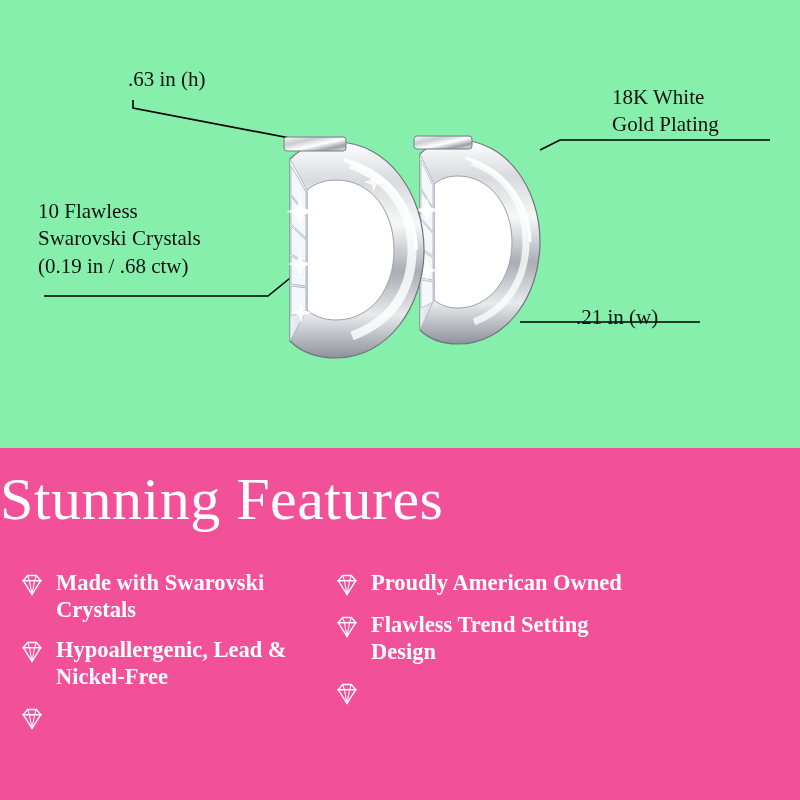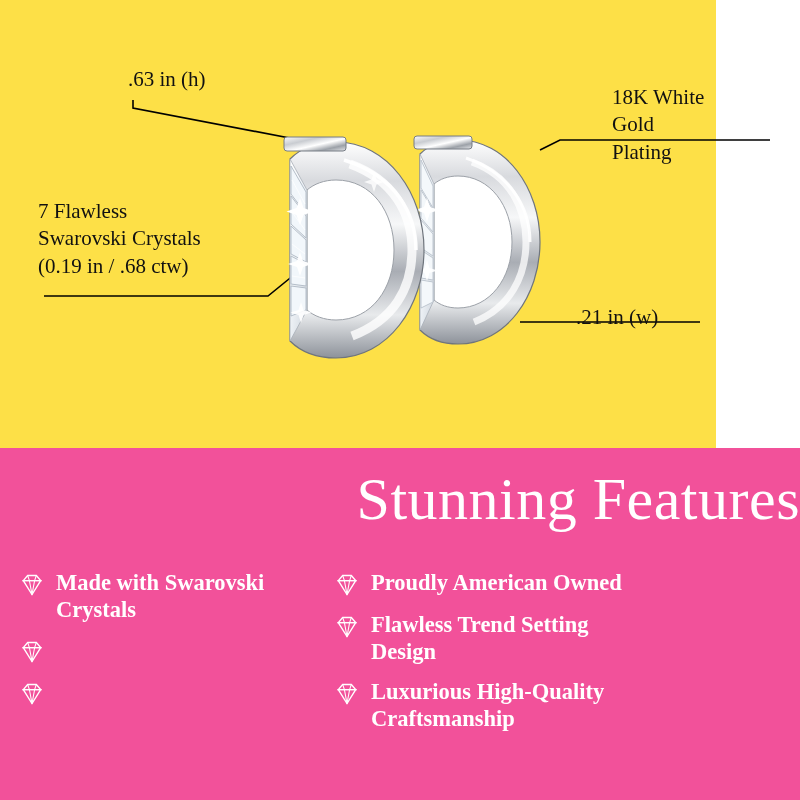--- a/index.html
+++ b/index.html
@@ -12,22 +12,22 @@
   #page {
     position: relative;
     width: 800px; height: 800px;
     background: #ffffff;
   }
 
   
   #product-area {
     position: absolute;
     left: 0; top: 0;
-    width: 716px; height: 448px;
-    background: #fde047;
+    width: 800px; height: 448px;
+    background: #86efac;
   }
 
   .callout {
     position: absolute;
     font-family: "Liberation Serif", serif;
     font-size: 21px;
     color: #111111;
     line-height: 1.30;
     white-space: pre-line;
   }
@@ -54,21 +54,21 @@
 
   
   #features-panel {
     position: absolute;
     left: 0; top: 448px;
     width: 800px; height: 352px;
     background: #f2519a;
     color: #ffffff;
   }
   #features-title {
-    text-align: right;
+    text-align: left;
     font-family: "Liberation Serif", serif;
     font-size: 60px;
     font-weight: normal;
     letter-spacing: 0.5px;
     padding-top: 20px;
     line-height: 1.05;
     color: #ffffff;
   }
   #features-grid {
     position: absolute;
@@ -222,21 +222,21 @@
           <path d="M30 132 l3 9 9 3 -9 3 -3 9 -3 -9 -9 -3 9 -3 z" opacity="0.95"></path>
           <path d="M31 182 l2.5 8 8 2.5 -8 2.5 -2.5 8 -2.5 -8 -8 -2.5 8 -2.5 z" opacity="0.9"></path>
           <path d="M104 52 l2.5 7.5 7.5 2.5 -7.5 2.5 -2.5 7.5 -2.5 -7.5 -7.5 -2.5 7.5 -2.5 z" opacity="0.8"></path>
         </g>
       </g>
     </svg>
 
     <div class="callout" id="callout-height">.63 in (h)</div>
     <div class="callout" id="callout-plating">18K White
 Gold Plating</div>
-    <div class="callout" id="callout-crystals">7 Flawless
+    <div class="callout" id="callout-crystals">10 Flawless
 Swarovski Crystals
 (0.19 in / .68 ctw)</div>
     <div class="callout" id="callout-width">.21 in (w)</div>
   </div>
 
   <div id="features-panel">
     <div id="features-title">Stunning Features</div>
 
     <div id="features-grid">
 
@@ -256,20 +256,22 @@
 
         <div class="feature-item">
           <svg class="diamond-icon" viewBox="0 0 32 30">
             <polygon points="6,10 26,10 16,26" fill="none" stroke="#ffffff" stroke-width="1.6"></polygon>
             <polygon points="6,10 11,4 21,4 26,10" fill="none" stroke="#ffffff" stroke-width="1.6"></polygon>
             <line x1="11" y1="4" x2="13" y2="10" stroke="#ffffff" stroke-width="1.2"></line>
             <line x1="21" y1="4" x2="19" y2="10" stroke="#ffffff" stroke-width="1.2"></line>
             <line x1="13" y1="10" x2="16" y2="26" stroke="#ffffff" stroke-width="1.2"></line>
             <line x1="19" y1="10" x2="16" y2="26" stroke="#ffffff" stroke-width="1.2"></line>
           </svg>
+          <div class="feature-text">Hypoallergenic, Lead &amp;
+Nickel-Free</div>
         </div>
 
         <div class="feature-item">
           <svg class="diamond-icon" viewBox="0 0 32 30">
             <polygon points="6,10 26,10 16,26" fill="none" stroke="#ffffff" stroke-width="1.6"></polygon>
             <polygon points="6,10 11,4 21,4 26,10" fill="none" stroke="#ffffff" stroke-width="1.6"></polygon>
             <line x1="11" y1="4" x2="13" y2="10" stroke="#ffffff" stroke-width="1.2"></line>
             <line x1="21" y1="4" x2="19" y2="10" stroke="#ffffff" stroke-width="1.2"></line>
             <line x1="13" y1="10" x2="16" y2="26" stroke="#ffffff" stroke-width="1.2"></line>
             <line x1="19" y1="10" x2="16" y2="26" stroke="#ffffff" stroke-width="1.2"></line>
@@ -307,21 +309,19 @@
 
         <div class="feature-item">
           <svg class="diamond-icon" viewBox="0 0 32 30">
             <polygon points="6,10 26,10 16,26" fill="none" stroke="#ffffff" stroke-width="1.6"></polygon>
             <polygon points="6,10 11,4 21,4 26,10" fill="none" stroke="#ffffff" stroke-width="1.6"></polygon>
             <line x1="11" y1="4" x2="13" y2="10" stroke="#ffffff" stroke-width="1.2"></line>
             <line x1="21" y1="4" x2="19" y2="10" stroke="#ffffff" stroke-width="1.2"></line>
             <line x1="13" y1="10" x2="16" y2="26" stroke="#ffffff" stroke-width="1.2"></line>
             <line x1="19" y1="10" x2="16" y2="26" stroke="#ffffff" stroke-width="1.2"></line>
           </svg>
-          <div class="feature-text">Luxurious High-Quality
-Craftsmanship</div>
         </div>
 
       </div>
     </div>
   </div>
 
 </div>
 
 </body></html>

